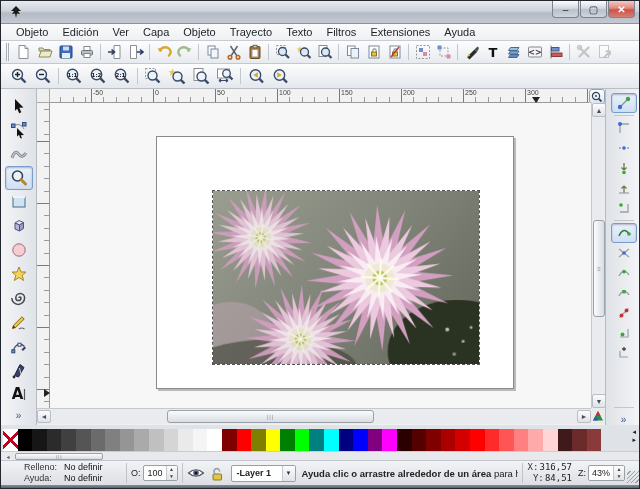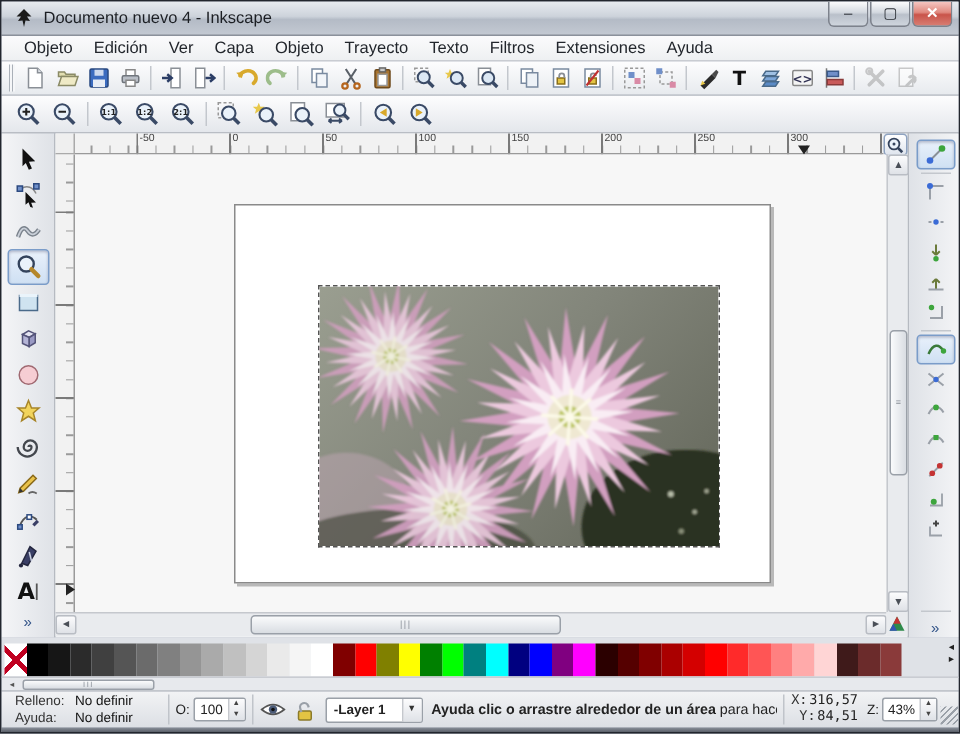--- a/index.html
+++ b/index.html
@@ -102,21 +102,21 @@
 
   .palette-scroll { position:absolute; left:0; top:450px; width:640px; height:9px; background:#e7e9ed; border-top:1px solid #c9ccd2; }
   .ps-arrow { position:absolute; left:2px; top:1px; width:10px; height:7px; font-size:5px; color:#555; display:flex; align-items:center; justify-content:center; }
   .ps-thumb { position:absolute; left:14px; top:1px; width:88px; height:7px; border:1px solid #9aa0a8; border-radius:2px;
     background:linear-gradient(#fafbfc,#d9dde2); display:flex; align-items:center; justify-content:center; font-size:5px; color:#8a9098; letter-spacing:1px; }
 
   
   .statusbar { position:absolute; left:0; top:459px; width:640px; height:25px;
     background:linear-gradient(#f2f3f5,#dcdfe4); border-top:1px solid #c2c6cc;
     display:flex; align-items:center; font-size:9px; color:#222; }
-  .fs-block { display:grid; grid-template-columns:40px 58px; line-height:11px; padding-left:9px; }
+  .fs-block { display:grid; grid-template-columns:40px 58px; line-height:11px; padding-left:23px; }
   .fs-label { color:#333; }
   .fs-value { font-weight:normal; color:#111; }
   .ssep { width:1px; height:20px; background:#c0c4ca; margin:0 4px; }
   .spin { display:flex; align-items:center; border:1px solid #9aa0a8; background:#fff; height:16px; border-radius:2px; }
   .spin .val { padding:0 3px; font-size:9px; min-width:22px; text-align:right; }
   .spin .arrows { display:flex; flex-direction:column; border-left:1px solid #c5c8cd; font-size:5px; line-height:7px; color:#444;
     background:linear-gradient(#fcfcfd,#dfe2e7); width:11px; text-align:center; }
   .layerbox { display:flex; align-items:center; border:1px solid #9aa0a8; background:#fff; height:17px; border-radius:2px; }
   .layerbox .lname { font-weight:bold; font-size:9px; padding:0 5px; min-width:50px; }
   .layerbox .ldrop { width:13px; height:100%; display:flex; align-items:center; justify-content:center;
@@ -135,21 +135,20 @@
 <body>
 
 <div class="win">
 
   <div class="titlebar">
     <div class="win-icon">
       <svg width="14" height="14" viewBox="0 0 14 14">
           <path d="M7 1 L12 6 L9 6 L11 9 L8 8.6 L7 13 L6 8.6 L3 9 L5 6 L2 6 Z" fill="#1a1a1a"></path>
         </svg>
     </div>
-    <span class="win-title">Documento nuevo 4 - Inkscape</span>
     <div class="win-btns">
       <div class="wbtn">–</div>
       <div class="wbtn">▢</div>
       <div class="wbtn close">✕</div>
     </div>
   </div>
 
   <div class="menubar">
 
   <span class="menu-item">Objeto</span>

